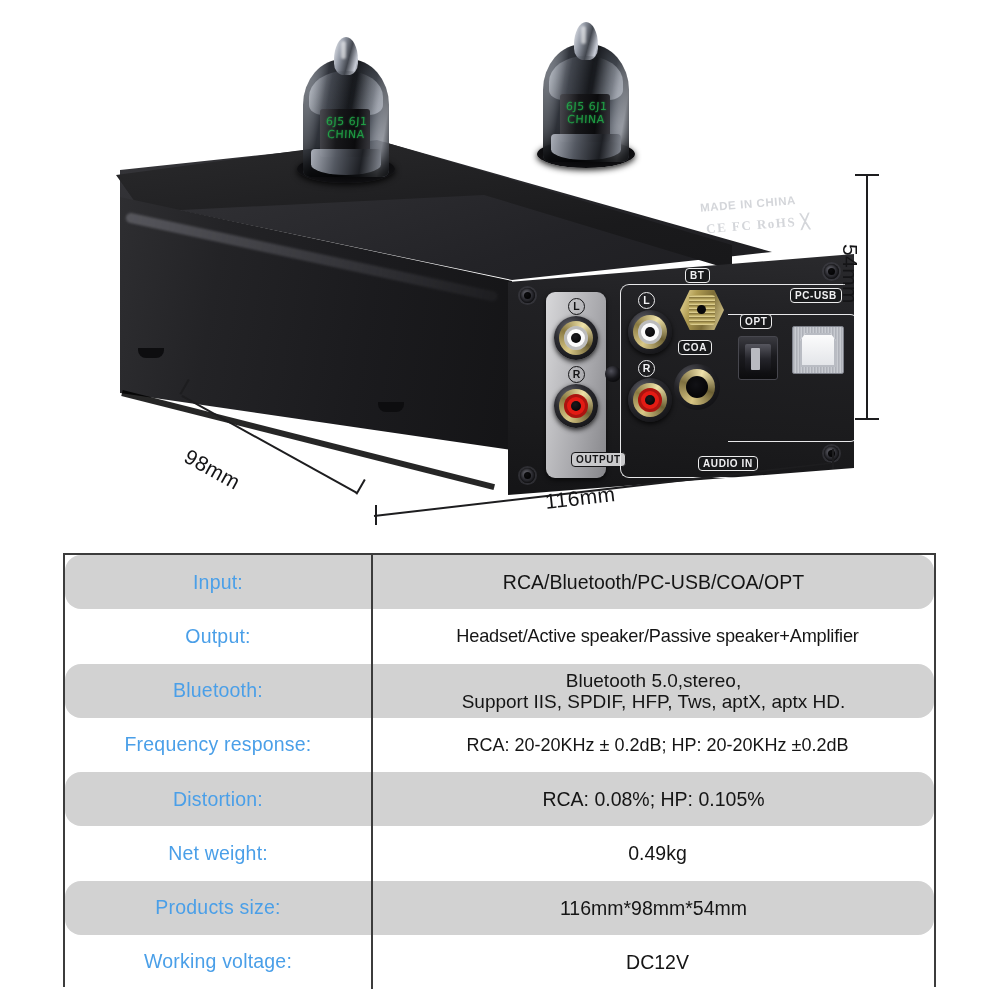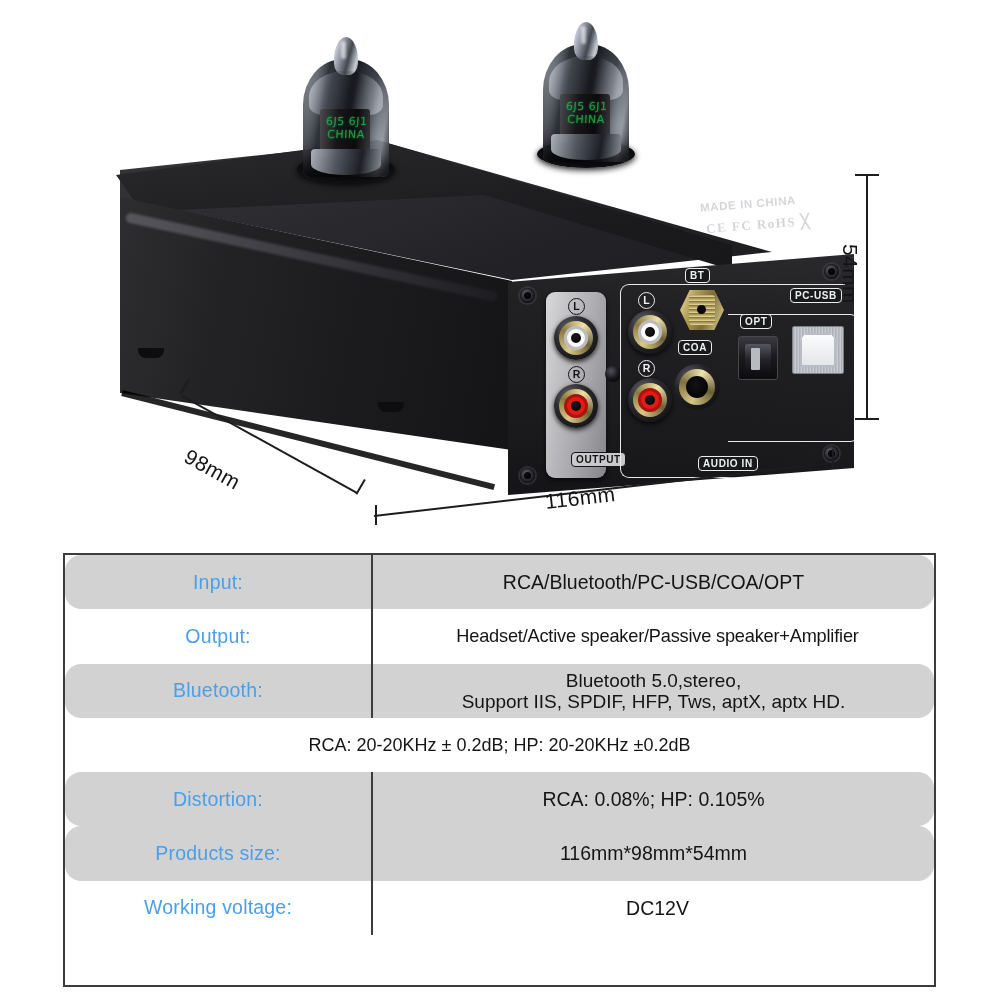--- a/index.html
+++ b/index.html
@@ -632,28 +632,33 @@
     <div class="spec-value squeeze">Headset/Active speaker/Passive speaker+Amplifier</div>
   </div>
 
   <div class="spec-row odd">
     <div class="spec-label">Bluetooth:</div>
     <div class="spec-value two-line" style="white-space:pre-line;">Bluetooth 5.0,stereo,
 Support IIS, SPDIF, HFP, Tws, aptX, aptx HD.</div>
   </div>
 
   <div class="spec-row even">
+    <div class="spec-label">Frequency response:</div>
     <div class="spec-value tight">RCA: 20-20KHz ± 0.2dB; HP: 20-20KHz ±0.2dB</div>
   </div>
 
   <div class="spec-row odd">
     <div class="spec-label">Distortion:</div>
     <div class="spec-value">RCA: 0.08%; HP: 0.105%</div>
   </div>
 
+  <div class="spec-row even">
+    <div class="spec-label">Net weight:</div>
+    <div class="spec-value">0.49kg</div>
+  </div>
 
   <div class="spec-row odd">
     <div class="spec-label">Products size:</div>
     <div class="spec-value">116mm*98mm*54mm</div>
   </div>
 
   <div class="spec-row even" style="border-bottom:none;">
     <div class="spec-label">Working voltage:</div>
     <div class="spec-value">DC12V</div>
   </div>

